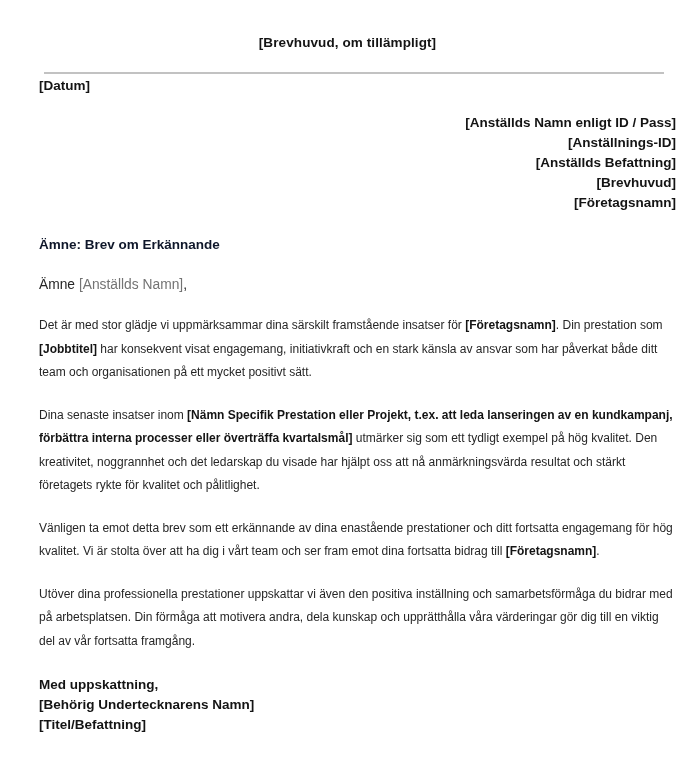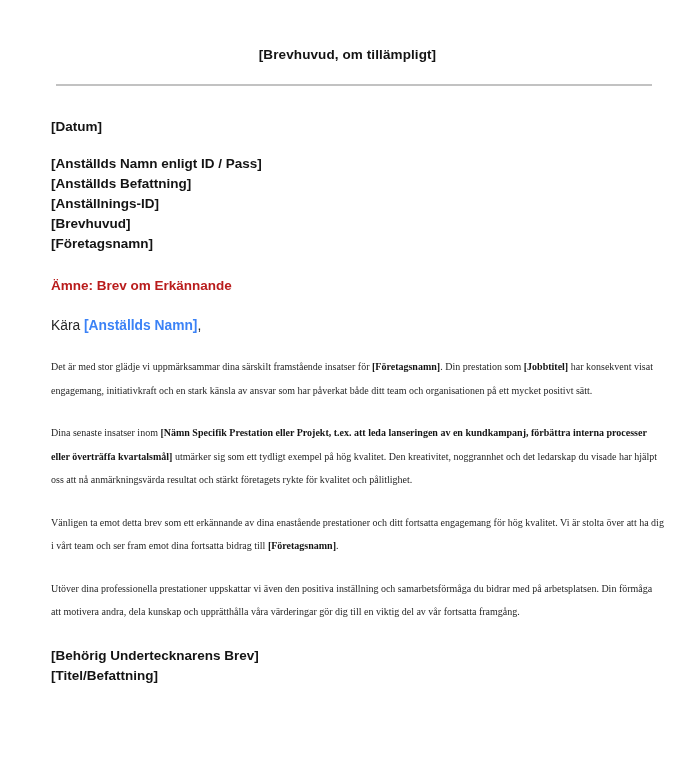--- a/index.html
+++ b/index.html
@@ -15,21 +15,21 @@
     font-family: "Liberation Sans", sans-serif;
     color: #1f1f1f;
     -webkit-font-smoothing: antialiased;
   }
 
   .page {
     position: relative;
     width: 695px;
     height: 587px;
     box-sizing: border-box;
-    padding: 16px;
+    padding: 4px;
   }
 
   
   .letterhead {
     padding-top: 30px;
     text-align: center;
   }
   .letterhead-title {
     font-size: 13.5px;
     font-weight: bold;
@@ -43,66 +43,65 @@
     background: #c2c2c2;
     border: 0;
   }
 
   
   .content {
     padding: 0 15px 0 35px;
   }
 
   .meta-date {
-    margin-top: 29px;
     font-size: 13.5px;
     font-weight: bold;
     line-height: 24px;
     color: #141414;
   }
 
   .address-block {
     margin-top: 15px;
     font-size: 13.5px;
     font-weight: bold;
     line-height: 20px;
     color: #141414;
   }
   .address-line {
     display: block;
     white-space: nowrap;
+    text-align: right;
   }
 
   .subject {
     margin-top: 22px;
     font-size: 13.5px;
     font-weight: bold;
     line-height: 20px;
-    color: #b91c1c;
+    color: #0f172a;
   }
 
   .salutation {
     margin-top: 20px;
     font-size: 13.8px;
     line-height: 20px;
     color: #262626;
   }
   .salutation b {
-    color: #3b82f6;
-    font-weight: bold;
+    color: #737373;
+    font-weight: normal;
   }
 
   .para {
     margin-top: 19px;
-    font-size: 10px;
+    font-size: 12px;
     line-height: 23.5px;
     color: #262626;
     text-align: left;
     max-width: 648px;
-    font-family: Liberation Serif, serif;
   }
   .para b {
     color: #141414;
     font-weight: bold;
   }
 
   .signoff {
     margin-top: 22px;
     font-size: 13.5px;
     font-weight: bold;
@@ -123,39 +122,40 @@
     <div class="letterhead-title">[Brevhuvud, om tillämpligt]</div>
   </div>
   <div class="rule" style="background: rgb(194, 194, 194);"></div>
 
   <div class="content">
 
     <div class="meta-date">[Datum]</div>
 
     <div class="address-block">
       <span class="address-line">[Anställds Namn enligt ID / Pass]</span>
+      <span class="address-line">[Anställnings-ID]</span>
       <span class="address-line">[Anställds Befattning]</span>
-      <span class="address-line">[Anställnings-ID]</span>
       <span class="address-line">[Brevhuvud]</span>
       <span class="address-line">[Företagsnamn]</span>
     </div>
 
     <div class="subject">Ämne: Brev om Erkännande</div>
 
     <div class="salutation">
-      <span>Kära </span><b>[Anställds Namn]</b><span>,</span>
+      <span>Ämne </span><b>[Anställds Namn]</b><span>,</span>
     </div>
 
     <div id="paragraphs-host">
         <div class="para"><span>Det är med stor glädje vi uppmärksammar dina särskilt framstående insatser för </span><b>[Företagsnamn]</b><span>. Din prestation som </span><b>[Jobbtitel]</b><span> har konsekvent visat engagemang, initiativkraft och en stark känsla av ansvar som har påverkat både ditt team och organisationen på ett mycket positivt sätt.</span></div>
         <div class="para"><span>Dina senaste insatser inom </span><b>[Nämn Specifik Prestation eller Projekt, t.ex. att leda lanseringen av en kundkampanj, förbättra interna processer eller överträffa kvartalsmål]</b><span> utmärker sig som ett tydligt exempel på hög kvalitet. Den kreativitet, noggrannhet och det ledarskap du visade har hjälpt oss att nå anmärkningsvärda resultat och stärkt företagets rykte för kvalitet och pålitlighet.</span></div>
         <div class="para"><span>Vänligen ta emot detta brev som ett erkännande av dina enastående prestationer och ditt fortsatta engagemang för hög kvalitet. Vi är stolta över att ha dig i vårt team och ser fram emot dina fortsatta bidrag till </span><b>[Företagsnamn]</b><span>.</span></div>
         <div class="para"><span>Utöver dina professionella prestationer uppskattar vi även den positiva inställning och samarbetsförmåga du bidrar med på arbetsplatsen. Din förmåga att motivera andra, dela kunskap och upprätthålla våra värderingar gör dig till en viktig del av vår fortsatta framgång.</span></div>
       </div>
 
     <div class="signoff">
-      <span class="signoff-line">[Behörig Undertecknarens Brev]</span>
+      <span class="signoff-line">Med uppskattning,</span>
+      <span class="signoff-line">[Behörig Undertecknarens Namn]</span>
       <span class="signoff-line">[Titel/Befattning]</span>
 
     </div>
 
   </div>
 </div>
 
 </body></html>

